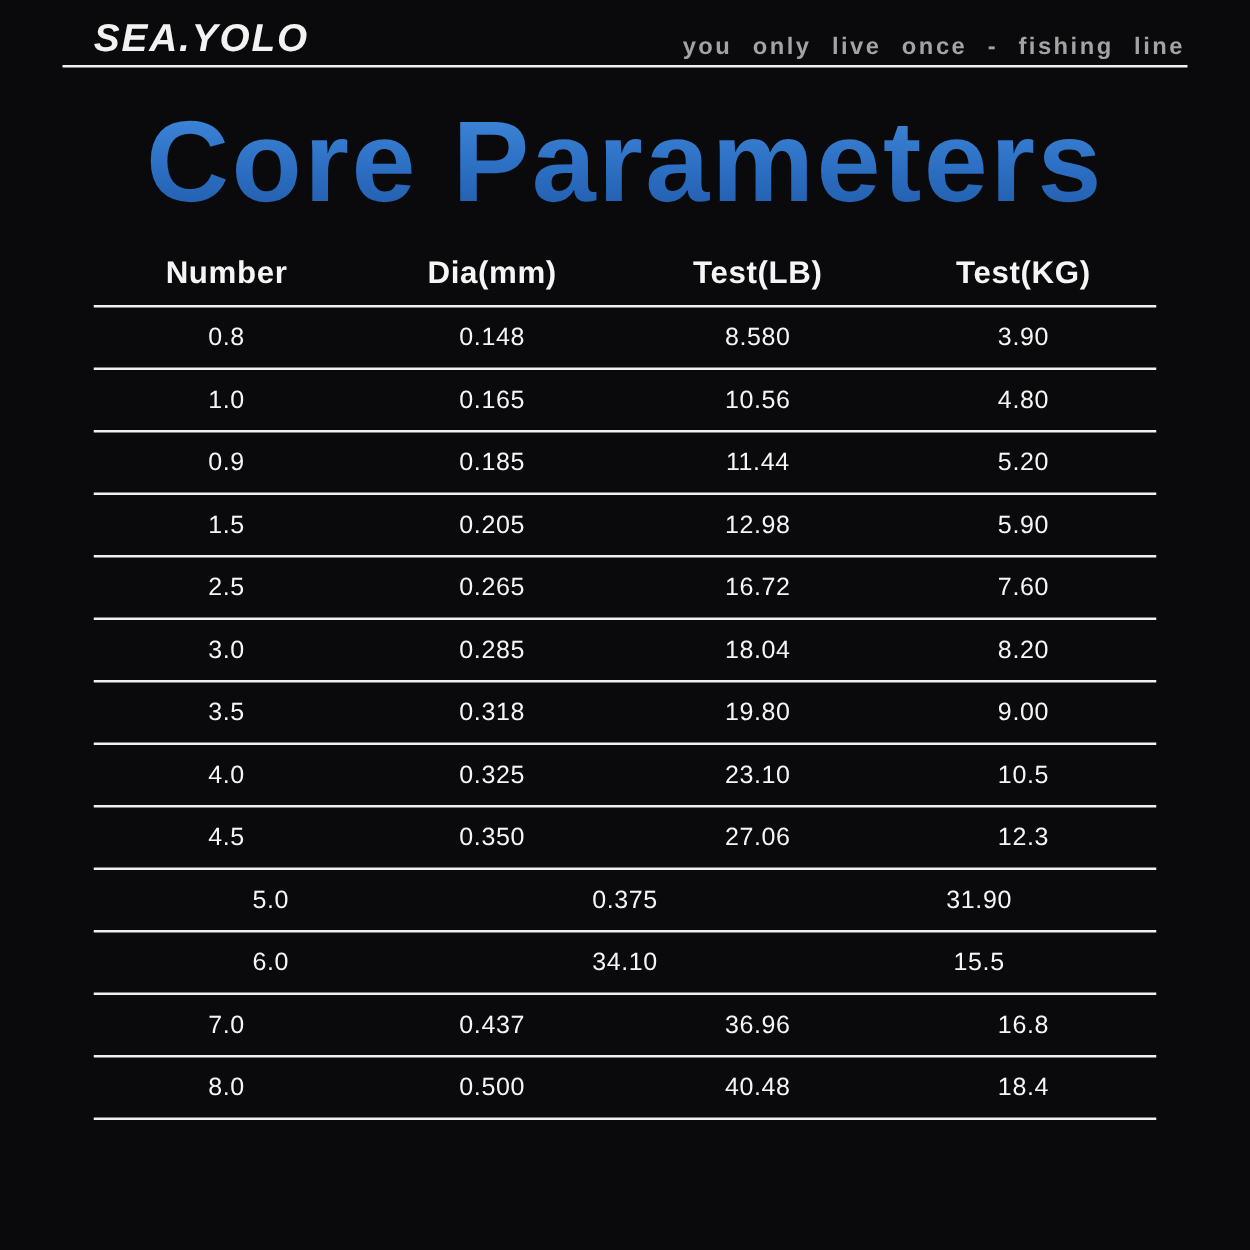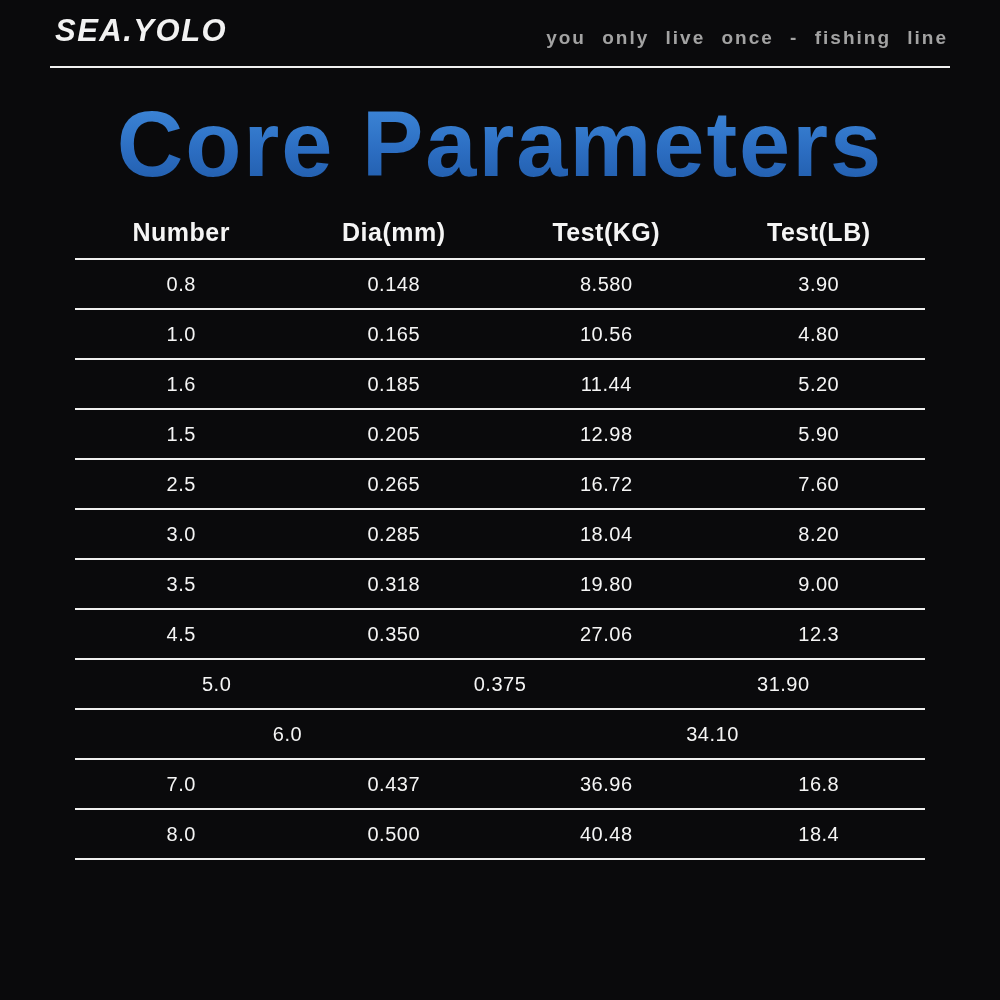--- a/index.html
+++ b/index.html
@@ -6,21 +6,21 @@
   body {
     width: 1000px; height: 1000px;
     background: #0a0a0c;
     color: #f5f5f5;
     font-family: "Liberation Sans", sans-serif;
     overflow: hidden;
   }
   .page { width: 1000px; height: 1000px; position: relative; }
 
   
-  .topbar { position: relative; height: 66px; }
+  .topbar { position: relative; height: 52px; margin-left: 20px; }
   .logo {
     position: absolute; left: 55px; top: 13px;
     font-size: 31px; font-weight: bold; font-style: italic;
     letter-spacing: 1.5px; color: #f2f2f2;
   }
   .tagline {
     position: absolute; right: 52px; top: 27px;
     font-size: 19px; font-weight: bold;
     letter-spacing: 2px; word-spacing: 9px;
     color: #a3a3a3;
@@ -66,38 +66,38 @@
     <div class="tagline">you only live once - fishing line</div>
   </header>
   <div class="topbar-rule"></div>
 
   <h1 class="title">Core Parameters</h1>
 
   <section class="spec-table">
     <div class="t-row t-head">
       <div class="t-cell">Number</div>
       <div class="t-cell">Dia(mm)</div>
+      <div class="t-cell">Test(LB)</div>
       <div class="t-cell">Test(KG)</div>
-      <div class="t-cell">Test(LB)</div>
     </div>
     <div id="table-body">
         <div class="t-row">
           <div class="t-cell">0.8</div>
           <div class="t-cell">0.148</div>
           <div class="t-cell">8.580</div>
           <div class="t-cell">3.90</div>
         </div>
         <div class="t-row">
           <div class="t-cell">1.0</div>
           <div class="t-cell">0.165</div>
           <div class="t-cell">10.56</div>
           <div class="t-cell">4.80</div>
         </div>
         <div class="t-row">
-          <div class="t-cell">1.6</div>
+          <div class="t-cell">0.9</div>
           <div class="t-cell">0.185</div>
           <div class="t-cell">11.44</div>
           <div class="t-cell">5.20</div>
         </div>
         <div class="t-row">
           <div class="t-cell">1.5</div>
           <div class="t-cell">0.205</div>
           <div class="t-cell">12.98</div>
           <div class="t-cell">5.90</div>
         </div>
@@ -113,33 +113,40 @@
           <div class="t-cell">18.04</div>
           <div class="t-cell">8.20</div>
         </div>
         <div class="t-row">
           <div class="t-cell">3.5</div>
           <div class="t-cell">0.318</div>
           <div class="t-cell">19.80</div>
           <div class="t-cell">9.00</div>
         </div>
         <div class="t-row">
+          <div class="t-cell">4.0</div>
+          <div class="t-cell">0.325</div>
+          <div class="t-cell">23.10</div>
+          <div class="t-cell">10.5</div>
+        </div>
+        <div class="t-row">
           <div class="t-cell">4.5</div>
           <div class="t-cell">0.350</div>
           <div class="t-cell">27.06</div>
           <div class="t-cell">12.3</div>
         </div>
         <div class="t-row">
           <div class="t-cell">5.0</div>
           <div class="t-cell">0.375</div>
           <div class="t-cell">31.90</div>
         </div>
         <div class="t-row">
           <div class="t-cell">6.0</div>
           <div class="t-cell">34.10</div>
+          <div class="t-cell">15.5</div>
         </div>
         <div class="t-row">
           <div class="t-cell">7.0</div>
           <div class="t-cell">0.437</div>
           <div class="t-cell">36.96</div>
           <div class="t-cell">16.8</div>
         </div>
         <div class="t-row">
           <div class="t-cell">8.0</div>
           <div class="t-cell">0.500</div>

